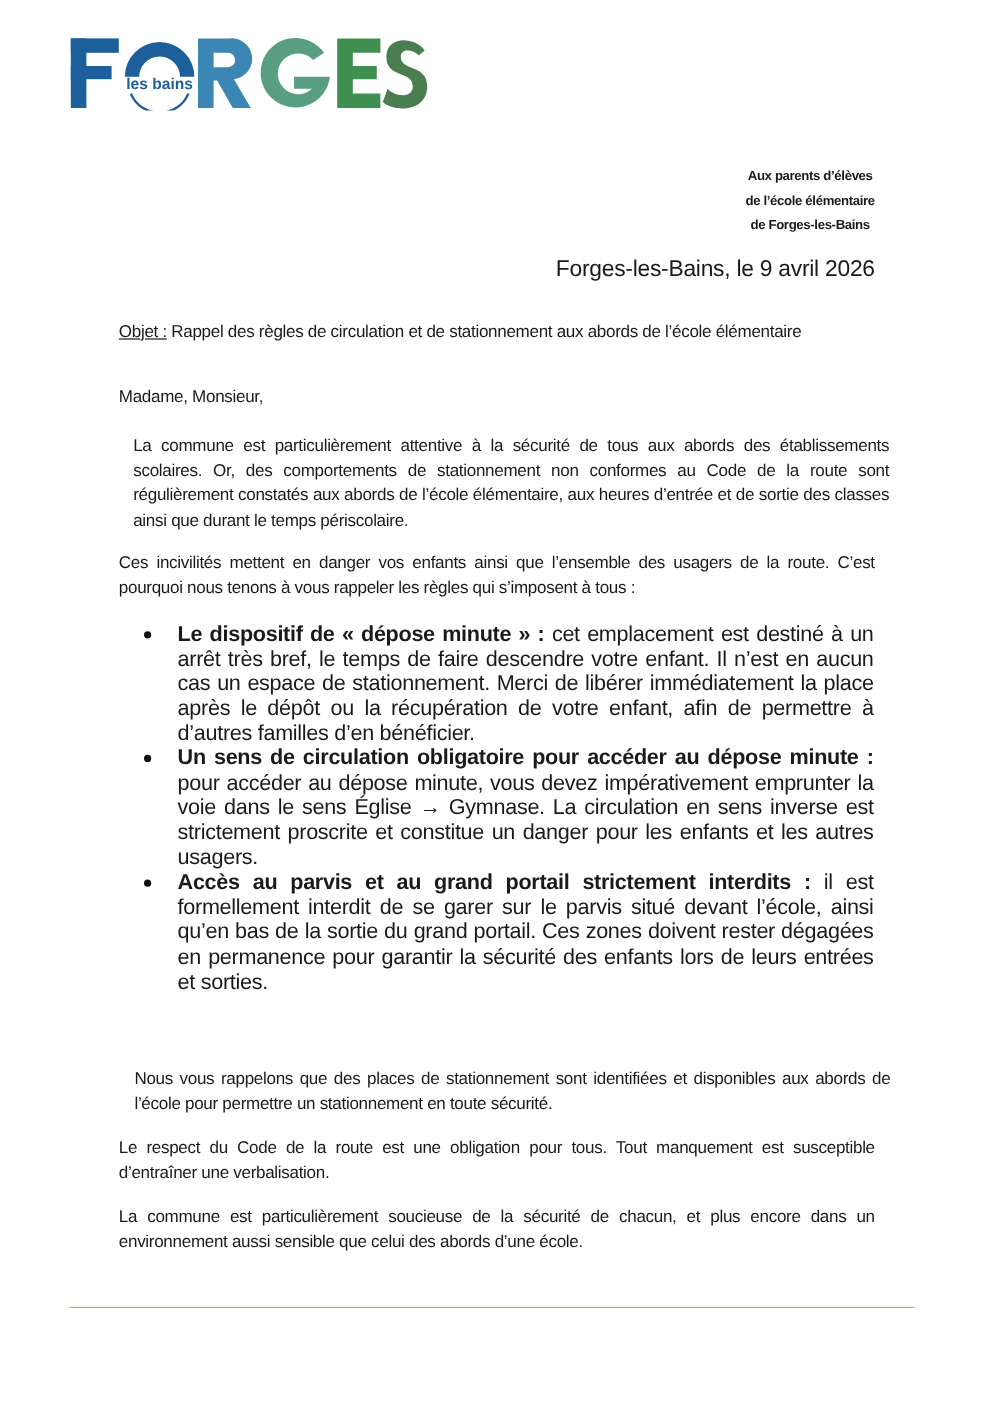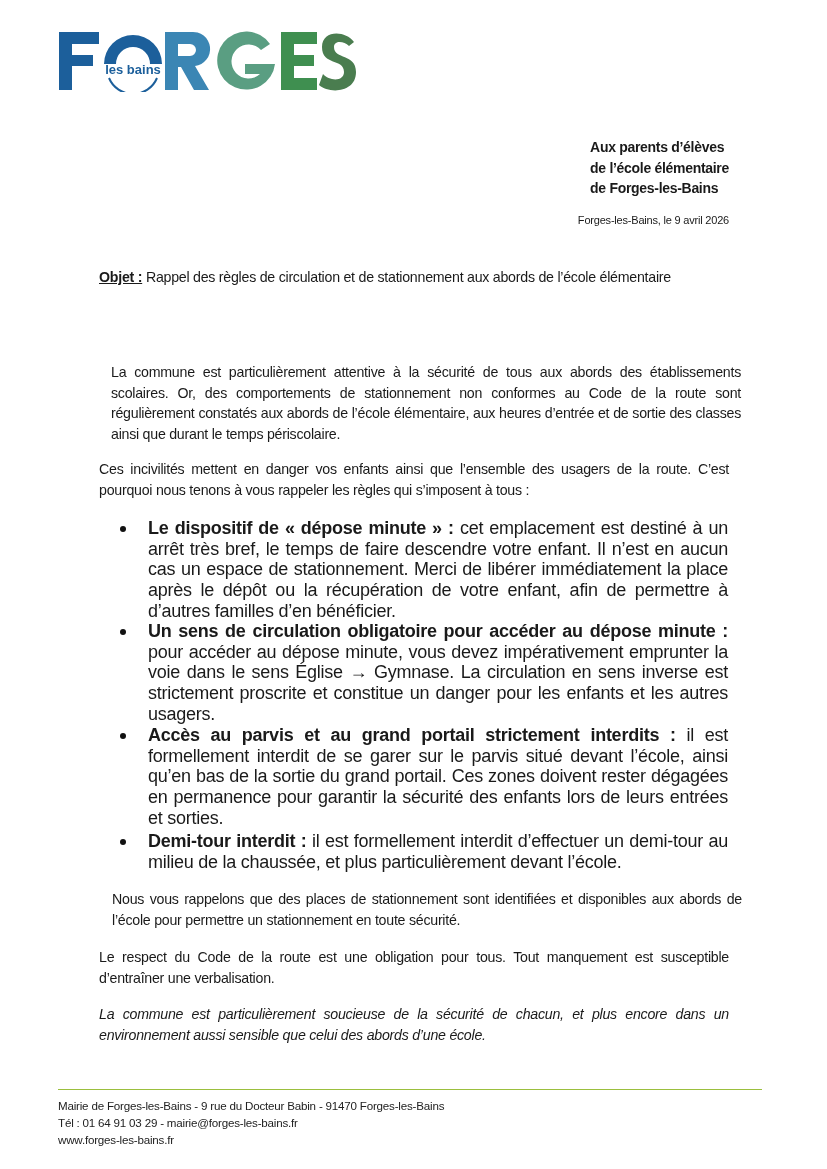--- a/index.html
+++ b/index.html
@@ -8,34 +8,34 @@
       font-family: "Liberation Sans", sans-serif; color: #1a1a1a;
     }
     .page { position: absolute; left: 0; top: 0; width: 827px; height: 1169px; }
 
     
     .logo { position: absolute; left: 57px; top: 30px; height: 62px; width: 300px; }
     .logo svg { display: block; }
 
     
     .recipient {
-      position: absolute; right: 98px; top: 137px; text-align: left;
-      font-weight: bold; font-size: 14px; line-height: 20.5px; letter-spacing: -0.3px;
+      position: absolute; right: 98px; top: 137px; text-align: center;
+      font-weight: bold; font-size: 11px; line-height: 20.5px; letter-spacing: -0.3px;
     }
     .date {
       position: absolute; right: 98px; top: 214px; text-align: center;
-      font-size: 11px; letter-spacing: -0.2px;
+      font-size: 19px; letter-spacing: -0.2px;
     }
 
     .body-text {
       position: absolute; left: 99px; width: 630px;
       font-size: 14.2px; line-height: 20.7px; letter-spacing: -0.25px;
     }
     .justify { text-align: justify; }
-    .objet-label { font-weight: bold; text-decoration: underline; }
+    .objet-label { font-weight: normal; text-decoration: underline; }
 
     .bullet {
       position: absolute; left: 120px; width: 608px;
       font-size: 18px; line-height: 20.7px; letter-spacing: -0.25px;
     }
     .bullet .dot {
       position: absolute; left: 0; top: 8px; width: 6px; height: 6px;
       border-radius: 50%; background: #111;
     }
     .bullet .content { margin-left: 28px; text-align: justify; }
@@ -94,48 +94,40 @@
     <div>de l’école élémentaire</div>
     <div>de Forges-les-Bains</div>
   </div>
 
   <div class="date">Forges-les-Bains, le 9 avril 2026</div>
 
   <div class="body-text" style="top:267px;">
     <span class="objet-label">Objet :</span><span> Rappel des règles de circulation et de stationnement aux abords de l’école élémentaire</span>
   </div>
 
+  <div class="body-text" style="top:321px;">Madame, Monsieur,</div>
 
   <div class="body-text justify" style="top:362px;margin-left:12px;">La commune est particulièrement attentive à la sécurité de tous aux abords des établissements scolaires. Or, des comportements de stationnement non conformes au Code de la route sont régulièrement constatés aux abords de l’école élémentaire, aux heures d’entrée et de sortie des classes ainsi que durant le temps périscolaire.</div>
 
   <div class="body-text justify" style="top:459px;">Ces incivilités mettent en danger vos enfants ainsi que l’ensemble des usagers de la route. C’est pourquoi nous tenons à vous rappeler les règles qui s’imposent à tous :</div>
 
   <div class="bullet" style="top:518px;">
     <span class="dot"></span>
     <div class="content"><span class="lead">Le dispositif de « dépose minute » :</span><span> cet emplacement est destiné à un arrêt très bref, le temps de faire descendre votre enfant. Il n’est en aucun cas un espace de stationnement. Merci de libérer immédiatement la place après le dépôt ou la récupération de votre enfant, afin de permettre à d’autres familles d’en bénéficier.</span></div>
   </div>
 
   <div class="bullet" style="top:621px;">
     <span class="dot"></span>
     <div class="content"><span class="lead">Un sens de circulation obligatoire pour accéder au dépose minute :</span><span> pour accéder au dépose minute, vous devez impérativement emprunter la voie dans le sens Église → Gymnase. La circulation en sens inverse est strictement proscrite et constitue un danger pour les enfants et les autres usagers.</span></div>
   </div>
 
   <div class="bullet" style="top:725px;">
     <span class="dot"></span>
     <div class="content"><span class="lead">Accès au parvis et au grand portail strictement interdits :</span><span> il est formellement interdit de se garer sur le parvis situé devant l’école, ainsi qu’en bas de la sortie du grand portail. Ces zones doivent rester dégagées en permanence pour garantir la sécurité des enfants lors de leurs entrées et sorties.</span></div>
   </div>
 
-  <div class="bullet" style="top:831px;">
-    <span class="dot"></span>
-    <div class="content"><span class="lead">Demi-tour interdit :</span><span> il est formellement interdit d’effectuer un demi-tour au milieu de la chaussée, et plus particulièrement devant l’école.</span></div>
-  </div>
 
   <div class="body-text justify" style="top:889px;margin-left:13px;">Nous vous rappelons que des places de stationnement sont identifiées et disponibles aux abords de l’école pour permettre un stationnement en toute sécurité.</div>
   <div class="body-text justify" style="top:947px;">Le respect du Code de la route est une obligation pour tous. Tout manquement est susceptible d’entraîner une verbalisation.</div>
-  <div class="body-text justify" style="top:1004px;font-style:italic;">La commune est particulièrement soucieuse de la sécurité de chacun, et plus encore dans un environnement aussi sensible que celui des abords d’une école.</div>
+  <div class="body-text justify" style="top:1004px;">La commune est particulièrement soucieuse de la sécurité de chacun, et plus encore dans un environnement aussi sensible que celui des abords d’une école.</div>
 
   <div class="footer-rule" style="border-top-color: rgb(155, 191, 62);"></div>
-  <div class="footer">
-    <div>Mairie de Forges-les-Bains - 9 rue du Docteur Babin - 91470 Forges-les-Bains</div>
-    <div>Tél : 01 64 91 03 29 - mairie@forges-les-bains.fr</div>
-    <div>www.forges-les-bains.fr</div>
-  </div>
 </div>
 
 </body></html>

